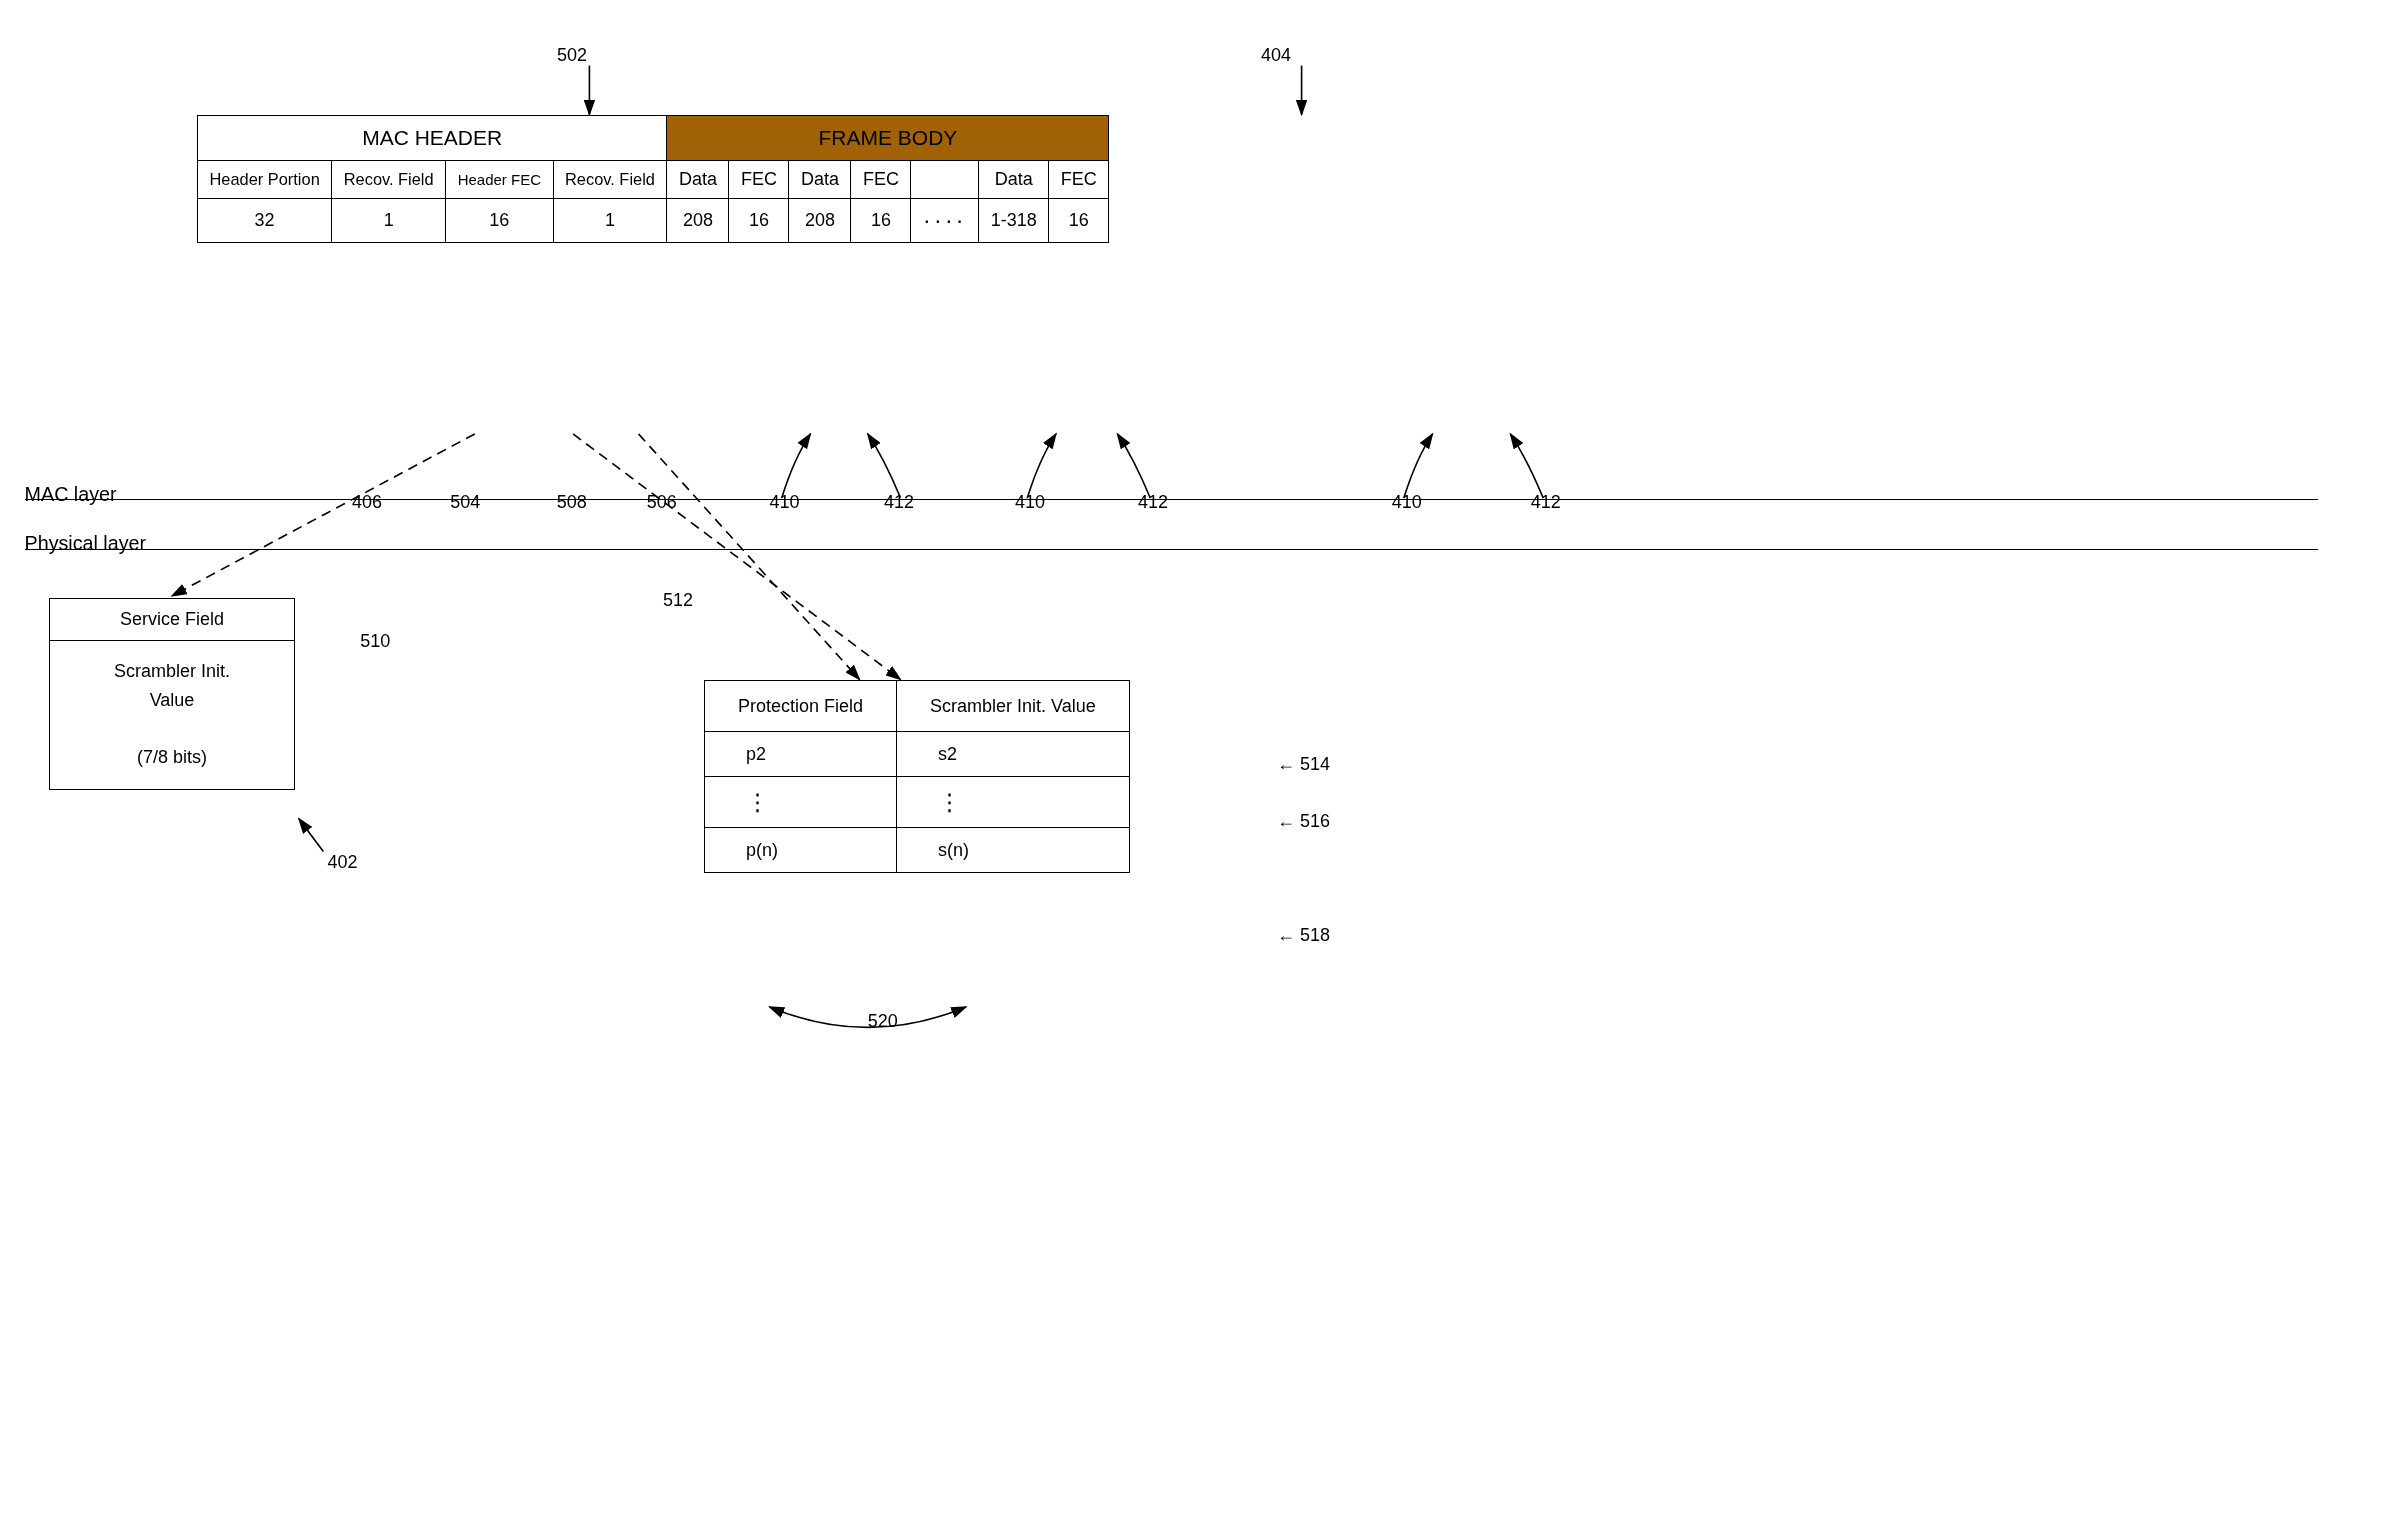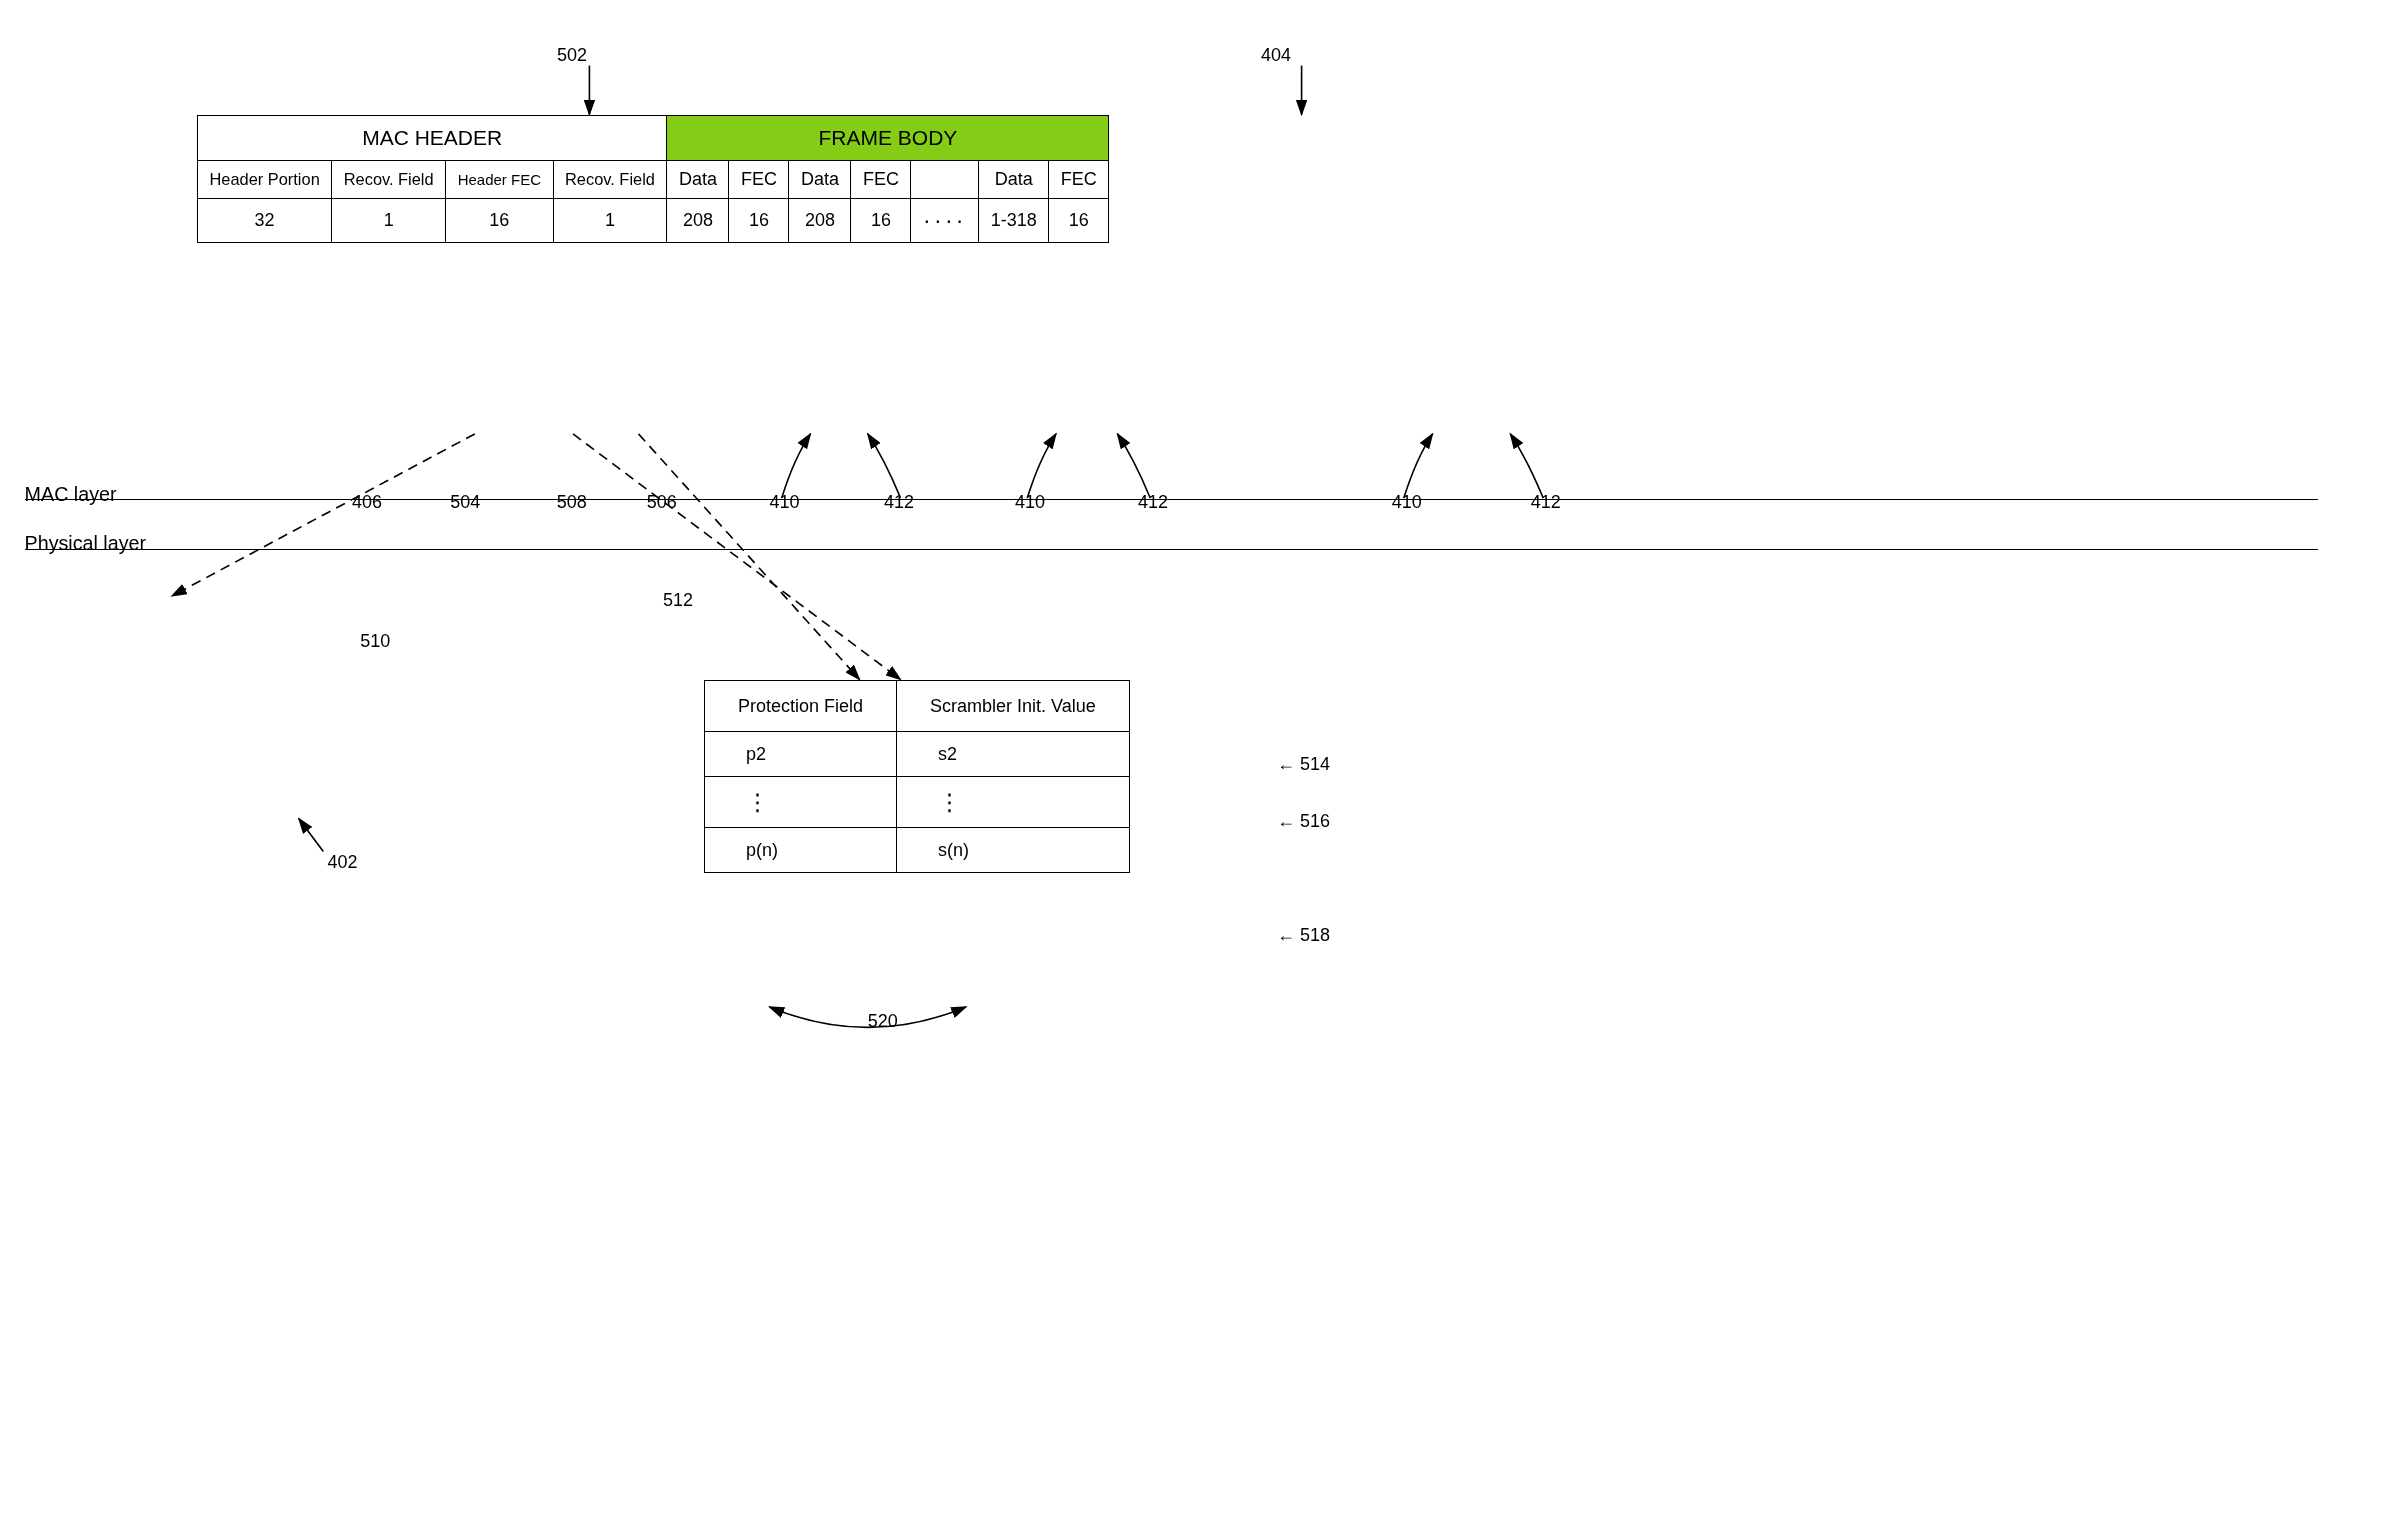--- a/index.html
+++ b/index.html
@@ -35,21 +35,21 @@
     }
     .top-table .header-row th {
       font-weight: normal;
       font-size: 21px;
       padding: 9.8px 16.4px;
     }
     .top-table .mac-header {
       background: #fff;
     }
     .top-table .frame-body {
-      background: #84cc16;
+      background: #a16207;
     }
 
     
     .service-box {
       position: absolute;
       top: 598px;
       left: 49px;
       border: 1.6px solid #000;
       width: 246px;
       font-size: 18px;
@@ -151,20 +151,28 @@
   </table>
 
   <div class="label" style="top:483px; left:24.6px; font-size:19.7px;">MAC layer</div>
 
   <div class="label" style="top:532px; left:24.6px; font-size:19.7px;">Physical layer</div>
 
   <div class="layer-line" style="top:499px; left:24.6px; width:2293px;"></div>
 
   <div class="layer-line" style="top:549px; left:24.6px; width:2293px;"></div>
 
+  <div class="service-box">
+    <div class="service-title">Service Field</div>
+    <div class="service-content">
+      <span>Scrambler Init.</span><br>
+      <span>Value</span><br><br>
+      <span>(7/8 bits)</span>
+    </div>
+  </div>
 
   <table class="protection-table">
     <thead>
       <tr>
         <td class="prot-header">Protection Field</td>
         <td class="prot-header">Scrambler Init. Value</td>
       </tr>
     </thead>
     <tbody>
       <tr>

